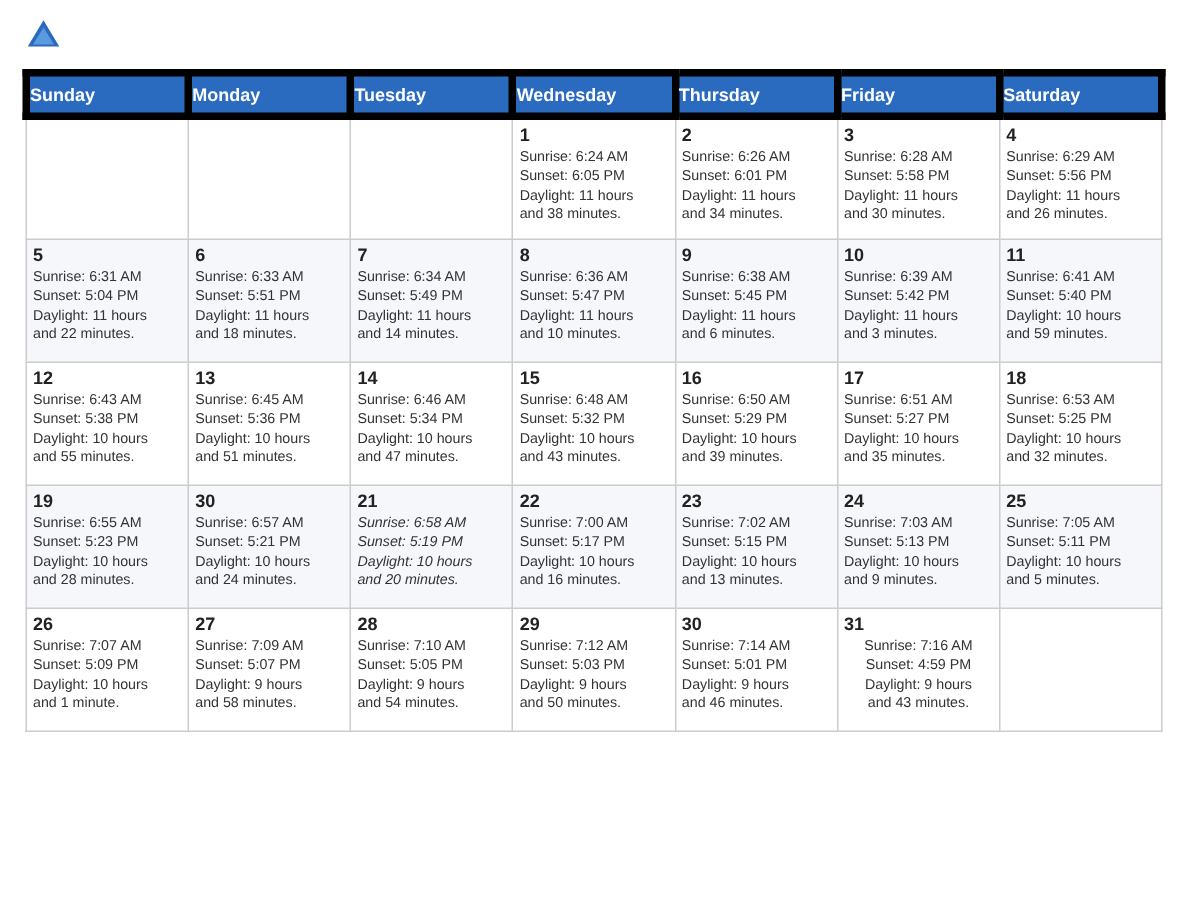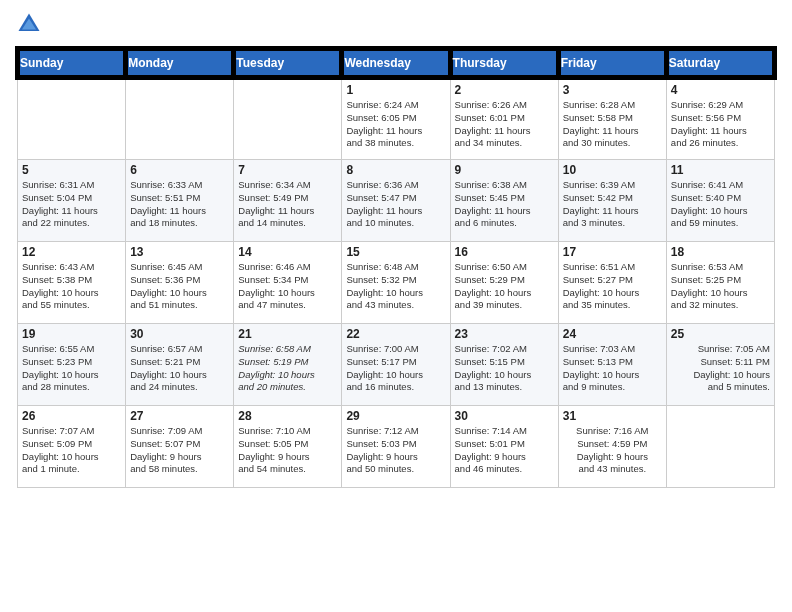--- a/index.html
+++ b/index.html
@@ -304,21 +304,21 @@
           </td>
           <td>
             <span class="day-number">24</span>
             <div class="day-info" style="white-space: pre-line;">Sunrise: 7:03 AM
 Sunset: 5:13 PM
 Daylight: 10 hours
 and 9 minutes.</div>
           </td>
           <td>
             <span class="day-number">25</span>
-            <div class="day-info" style="white-space: pre-line; text-align: right;">Sunrise: 7:05 AM
+            <div class="day-info" style="white-space: pre-line;">Sunrise: 7:05 AM
 Sunset: 5:11 PM
 Daylight: 10 hours
 and 5 minutes.</div>
           </td>
         </tr>
         <tr>
           <td>
             <span class="day-number">26</span>
             <div class="day-info" style="white-space: pre-line;">Sunrise: 7:07 AM
 Sunset: 5:09 PM

